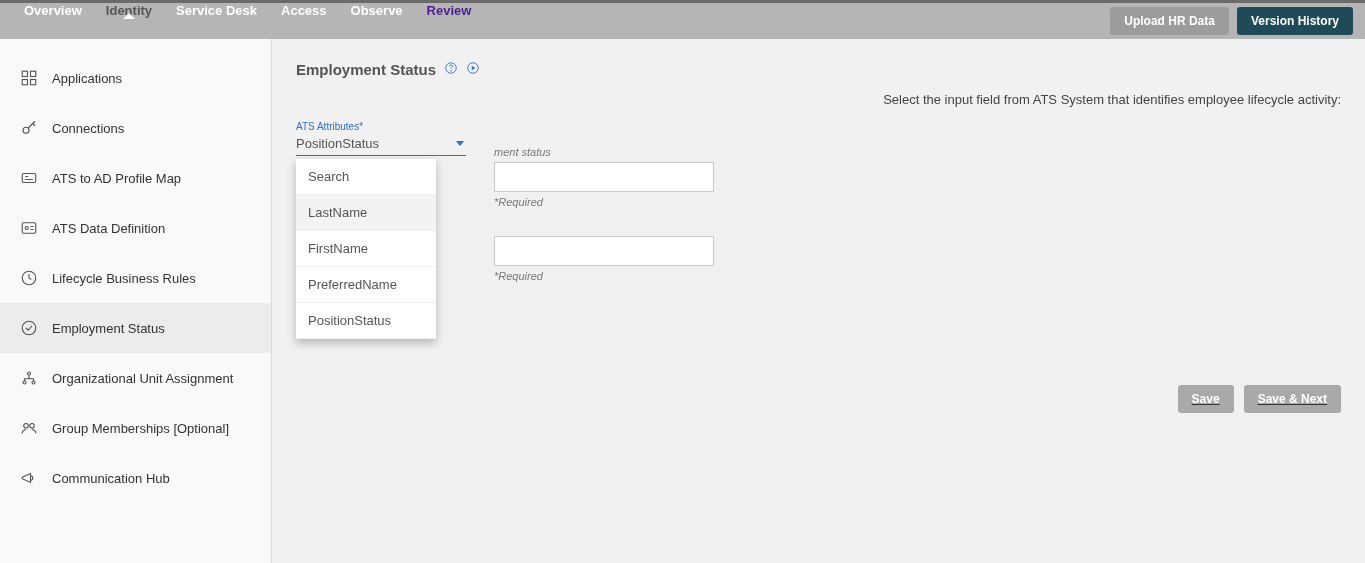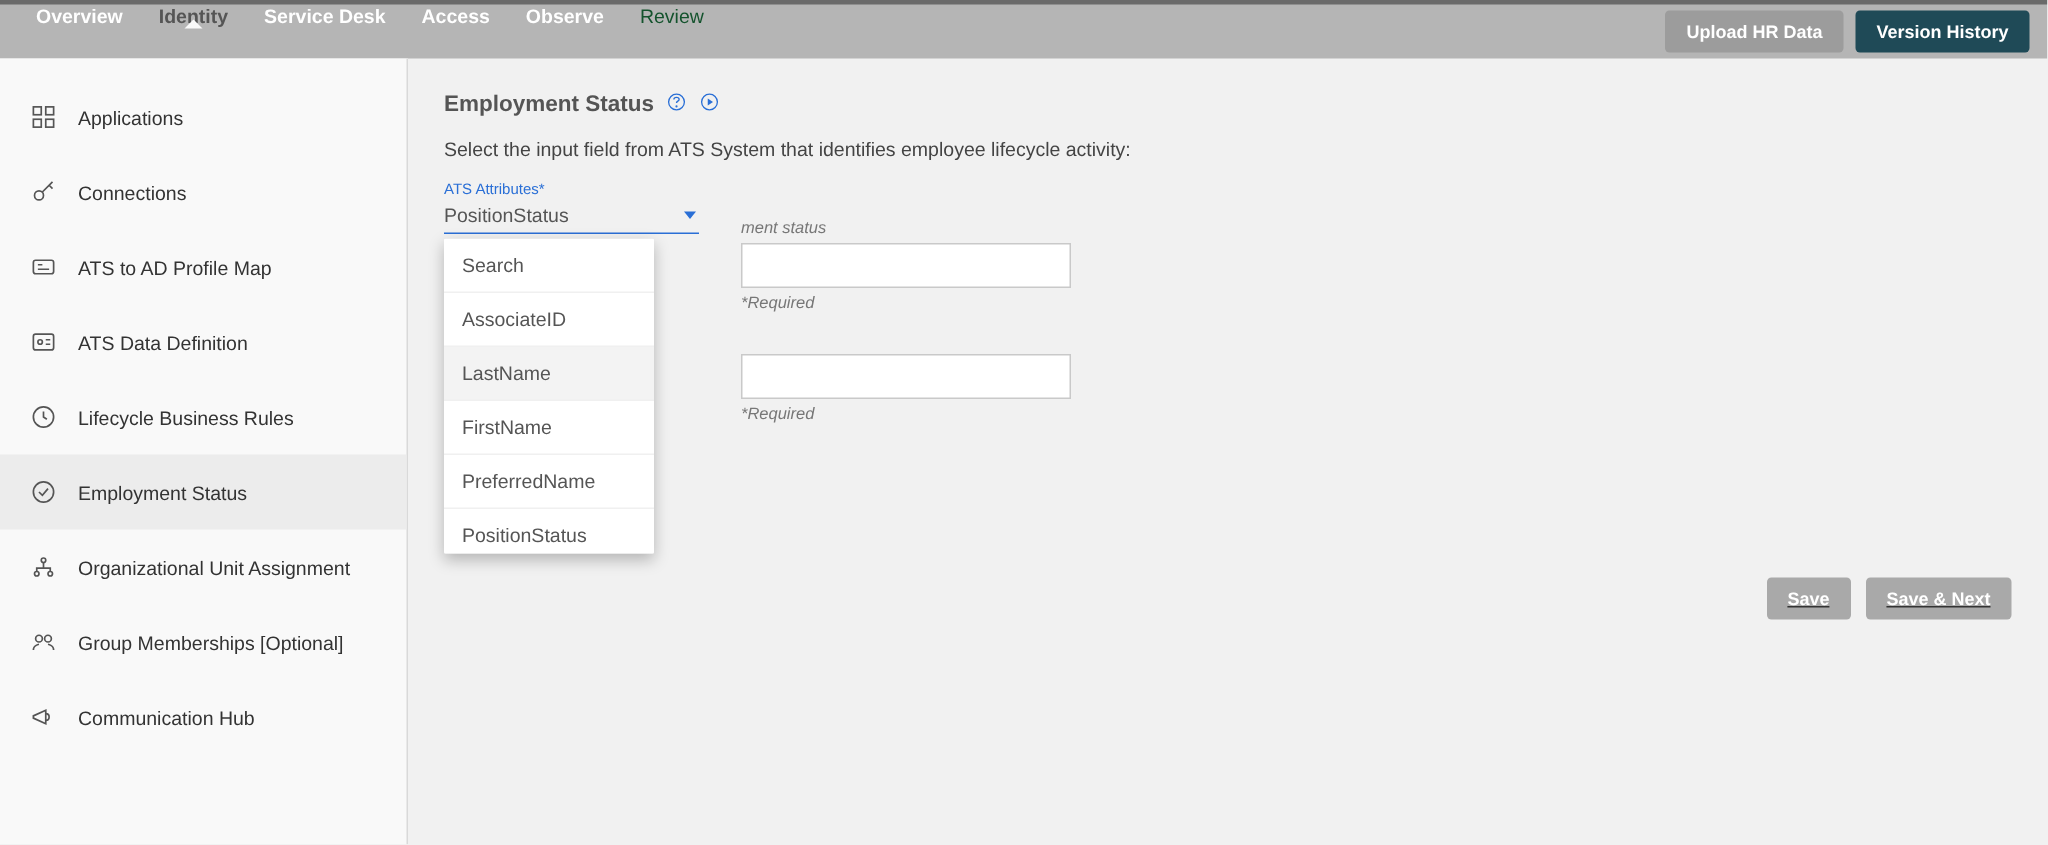--- a/index.html
+++ b/index.html
@@ -4,21 +4,21 @@
 <style>
   * { box-sizing: border-box; }
   html, body { margin:0; padding:0; height:100%; font-family: Arial, Helvetica, sans-serif; font-size:13px; color:#333; background:#f1f1f1; }
   .app { width:1365px; height:563px; background:#f1f1f1; position:relative; overflow:hidden; }
 
   
   .topbar { height:39px; background:#b5b5b5; border-top:3px solid #6a6a6a; display:flex; align-items:center; padding:0 12px; }
   .nav { display:flex; gap:0; align-items:flex-start; height:100%; }
   .nav-item { display:flex; align-items:center; padding:0 12px; font-weight:bold; color:#fff; font-size:13px; cursor:pointer; position:relative; }
   .nav-item.active { color:#555; }
-  .nav-item.muted { color:#14532d; font-weight:normal; }
+  .nav-item.muted { color:#4c1d95; font-weight:bold; }
   .nav-item.active::after{
     content:""; position:absolute; bottom:-1px; left:50%; transform:translateX(-50%);
     width:0; height:0; border-left:6px solid transparent; border-right:6px solid transparent; border-bottom:6px solid #f9f9f9;
   }
   .topbar .spacer { flex:1; }
   .btn { display:inline-flex; align-items:center; justify-content:center; padding:0 14px; height:28px; border-radius:3px; font-weight:bold; font-size:12px; cursor:pointer; border:none; }
   .btn-grey { background:#9c9c9c; color:#fff; margin-right:8px; }
   .btn-dark { background:#1f4a57; color:#fff; }
 
   
@@ -29,21 +29,21 @@
   .side-icon { width:18px; height:18px; flex:0 0 18px; display:flex; align-items:center; justify-content:center; }
   .side-icon svg { width:18px; height:18px; stroke:#555; fill:none; stroke-width:1.5; }
 
   .main { flex:1; padding:22px 24px; position:relative; overflow:auto; }
   .page-title-row { display:flex; align-items:center; gap:8px; }
   .page-title { font-size:15px; font-weight:bold; color:#555; }
   .help-icon svg, .play-icon svg { width:14px; height:14px; }
   .help-icon svg { stroke:#2a6fd6; fill:none; stroke-width:1.5; }
   .play-icon svg { stroke:#2a6fd6; fill:none; stroke-width:1.5; }
 
-  .subtext { margin-top:14px; font-size:13px; color:#444; }
+  .subtext { margin-top:14px; font-size:13px; color:#444;text-align:right; }
 
   .field-block { margin-top:14px; width:460px; position:relative; }
   .field-label { font-size:10px; color:#2a6fd6; }
   .select-display { display:flex; align-items:center; justify-content:space-between; border-bottom:1px solid #2a6fd6; padding:4px 2px 4px 0; color:#555; font-size:13px; cursor:pointer; width:170px; }
   .caret-down { width:0; height:0; border-left:4px solid transparent; border-right:4px solid transparent; border-top:5px solid #2a6fd6; }
 
   .dropdown { position:absolute; top:38px; left:0; width:140px; background:#fff; box-shadow:0 4px 10px rgba(0,0,0,.25); border-radius:1px; max-height:210px; overflow:auto; }
   .dropdown::-webkit-scrollbar{ width:6px; }
   .dropdown::-webkit-scrollbar-thumb{ background:#ccc; border-radius:3px; }
   .dd-item { padding:10px 12px; font-size:13px; color:#555; cursor:pointer; border-bottom:1px solid #f0f0f0; }
@@ -190,21 +190,20 @@
 
       <div class="field-block">
         <div class="field-label">ATS Attributes*</div>
         <div class="select-display">
           <span>PositionStatus</span>
           <span class="caret-down"></span>
         </div>
 
         <div class="dropdown">
           <div class="dd-item">Search</div>
-          <div class="dd-item">AssociateID</div>
           <div class="dd-item hover">LastName</div>
           <div class="dd-item">FirstName</div>
           <div class="dd-item">PreferredName</div>
           <div class="dd-item">PositionStatus</div>
         </div>
 
         <div class="status-fields">
           <div class="sf-row">
             <span class="sf-label-partial">ment status</span>
             <input class="text-input" type="text" style="margin-left: 28px;" value="">

